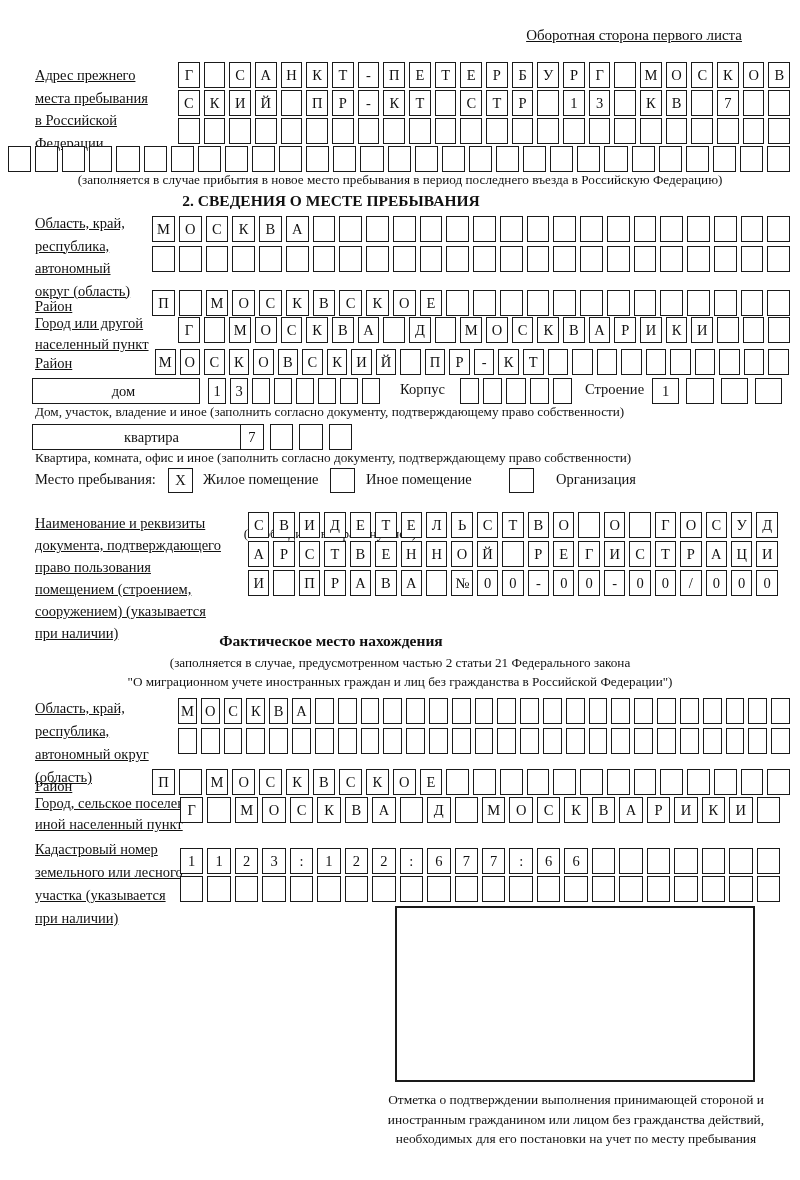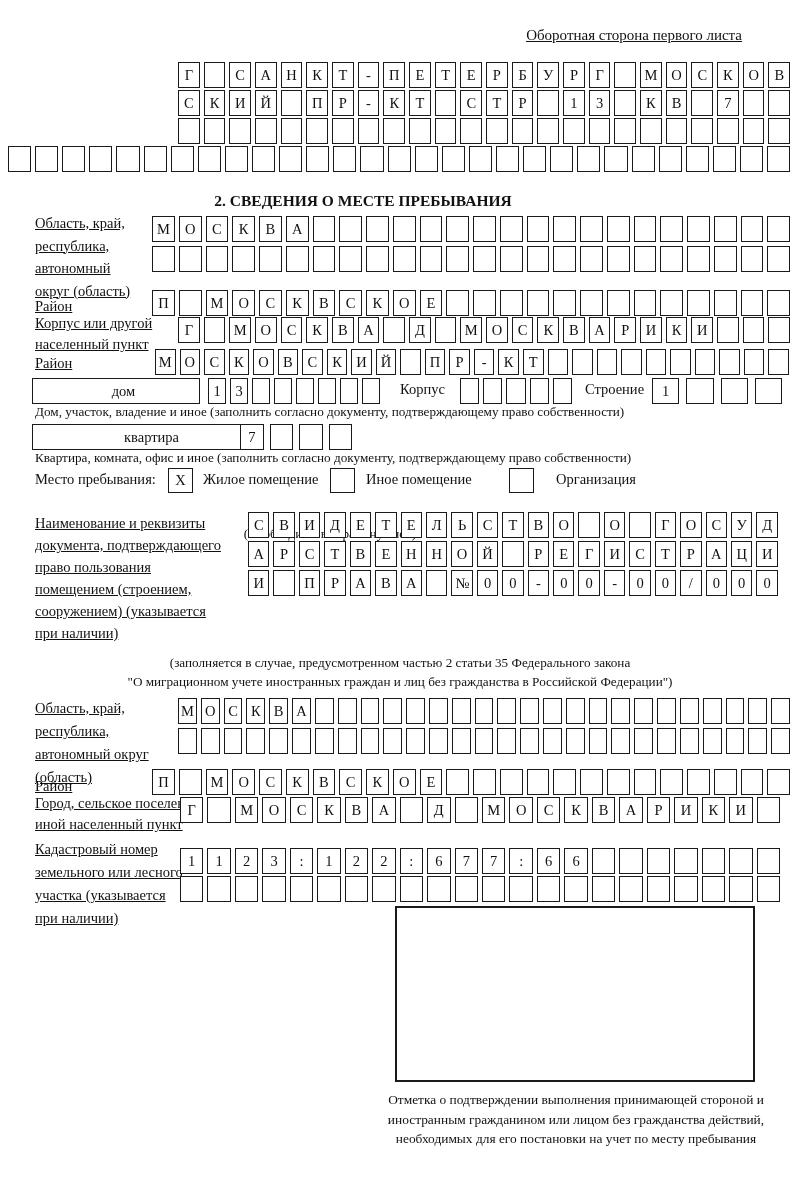--- a/index.html
+++ b/index.html
@@ -5,21 +5,21 @@
   html,body{margin:0;padding:0;}
   body{
     width:800px;height:1180px;background:#ffffff;
     font-family:"Liberation Serif", "DejaVu Serif", serif;
     color:#111;
   }
   #form{position:relative;width:800px;height:1180px;overflow:hidden;}
   .lbl{position:absolute;font-size:14.5px;line-height:22.5px;white-space:pre-line;text-decoration:underline;}
   .note{position:absolute;font-size:13.2px;}
   .center{left:0;width:800px;text-align:center;}
-  .heading{position:absolute;left:0;width:662px;text-align:center;font-weight:bold;font-size:15.5px;margin-left:32px;}
+  .heading{position:absolute;left:0;width:662px;text-align:center;font-weight:bold;font-size:15.5px;}
   .boxrow{position:absolute;display:flex;gap:4px;height:26px;}
   .cell{
     flex:1;border:1.6px solid #1a1a1a;background:#fff;
     display:flex;align-items:center;justify-content:center;
     font-size:14.5px;font-weight:normal;box-sizing:border-box;
   }
   .gap6{gap:6px;} .gap7{gap:7px;}
   .namedrect{
     position:absolute;border:1.6px solid #1a1a1a;height:26px;box-sizing:border-box;
     display:flex;align-items:center;justify-content:center;font-size:14.5px;background:#fff;padding-left:15px;
@@ -32,20 +32,24 @@
   .stampbox{position:absolute;border:2px solid #1a1a1a;background:#fff;box-sizing:border-box;}
   .caption{position:absolute;font-size:13.4px;line-height:19.5px;text-align:center;}
 </style>
 </head>
 <body>
 
 <div id="form">
 
   <div class="lbl" style="top:24px;right:58px;font-size:15px;">Оборотная сторона первого листа</div>
 
+  <div class="lbl" style="top:64px;left:35px;">Адрес прежнего
+места пребывания
+в Российской
+Федерации</div>
   <div class="boxrow" style="top:62px;left:178px;width:612px;">
       <span class="cell">Г</span>
       <span class="cell"></span>
       <span class="cell">С</span>
       <span class="cell">А</span>
       <span class="cell">Н</span>
       <span class="cell">К</span>
       <span class="cell">Т</span>
       <span class="cell">-</span>
       <span class="cell">П</span>
@@ -141,20 +145,21 @@
       <span class="cell"></span>
       <span class="cell"></span>
       <span class="cell"></span>
       <span class="cell"></span>
       <span class="cell"></span>
       <span class="cell"></span>
       <span class="cell"></span>
       <span class="cell"></span>
       <span class="cell"></span>
     </div>
+  <div class="note center" style="top:172px;">(заполняется в случае прибытия в новое место пребывания в период последнего въезда в Российскую Федерацию)</div>
 
   <div class="heading" style="top:192px;">2. СВЕДЕНИЯ О МЕСТЕ ПРЕБЫВАНИЯ</div>
 
   <div class="lbl" style="top:212px;left:35px;">Область, край,
 республика,
 автономный
 округ (область)</div>
   <div class="boxrow" style="top:216px;left:152px;width:638px;">
       <span class="cell">М</span>
       <span class="cell">О</span>
@@ -229,21 +234,21 @@
       <span class="cell"></span>
       <span class="cell"></span>
       <span class="cell"></span>
       <span class="cell"></span>
       <span class="cell"></span>
       <span class="cell"></span>
       <span class="cell"></span>
       <span class="cell"></span>
     </div>
 
-  <div class="lbl" style="top:313px;left:35px;line-height:21px;">Корпус или другой
+  <div class="lbl" style="top:313px;left:35px;line-height:21px;">Город или другой
 населенный пункт</div>
   <div class="boxrow" style="top:317px;left:178px;width:612px;">
       <span class="cell">Г</span>
       <span class="cell"></span>
       <span class="cell">М</span>
       <span class="cell">О</span>
       <span class="cell">С</span>
       <span class="cell">К</span>
       <span class="cell">В</span>
       <span class="cell">А</span>
@@ -410,21 +415,22 @@
       <span class="cell">0</span>
       <span class="cell">-</span>
       <span class="cell">0</span>
       <span class="cell">0</span>
       <span class="cell">/</span>
       <span class="cell">0</span>
       <span class="cell">0</span>
       <span class="cell">0</span>
     </div>
 
-  <div class="note center" style="top:655px;">(заполняется в случае, предусмотренном частью 2 статьи 35 Федерального закона</div>
+  <div class="heading" style="top:632px;">Фактическое место нахождения</div>
+  <div class="note center" style="top:655px;">(заполняется в случае, предусмотренном частью 2 статьи 21 Федерального закона</div>
   <div class="note center" style="top:674px;">"О миграционном учете иностранных граждан и лиц без гражданства в Российской Федерации")</div>
 
   <div class="lbl" style="top:697px;left:35px;line-height:23px;">Область, край,
 республика,
 автономный округ
 (область)</div>
   <div class="boxrow" style="top:698px;left:178px;width:612px;">
       <span class="cell">М</span>
       <span class="cell">О</span>
       <span class="cell">С</span>

